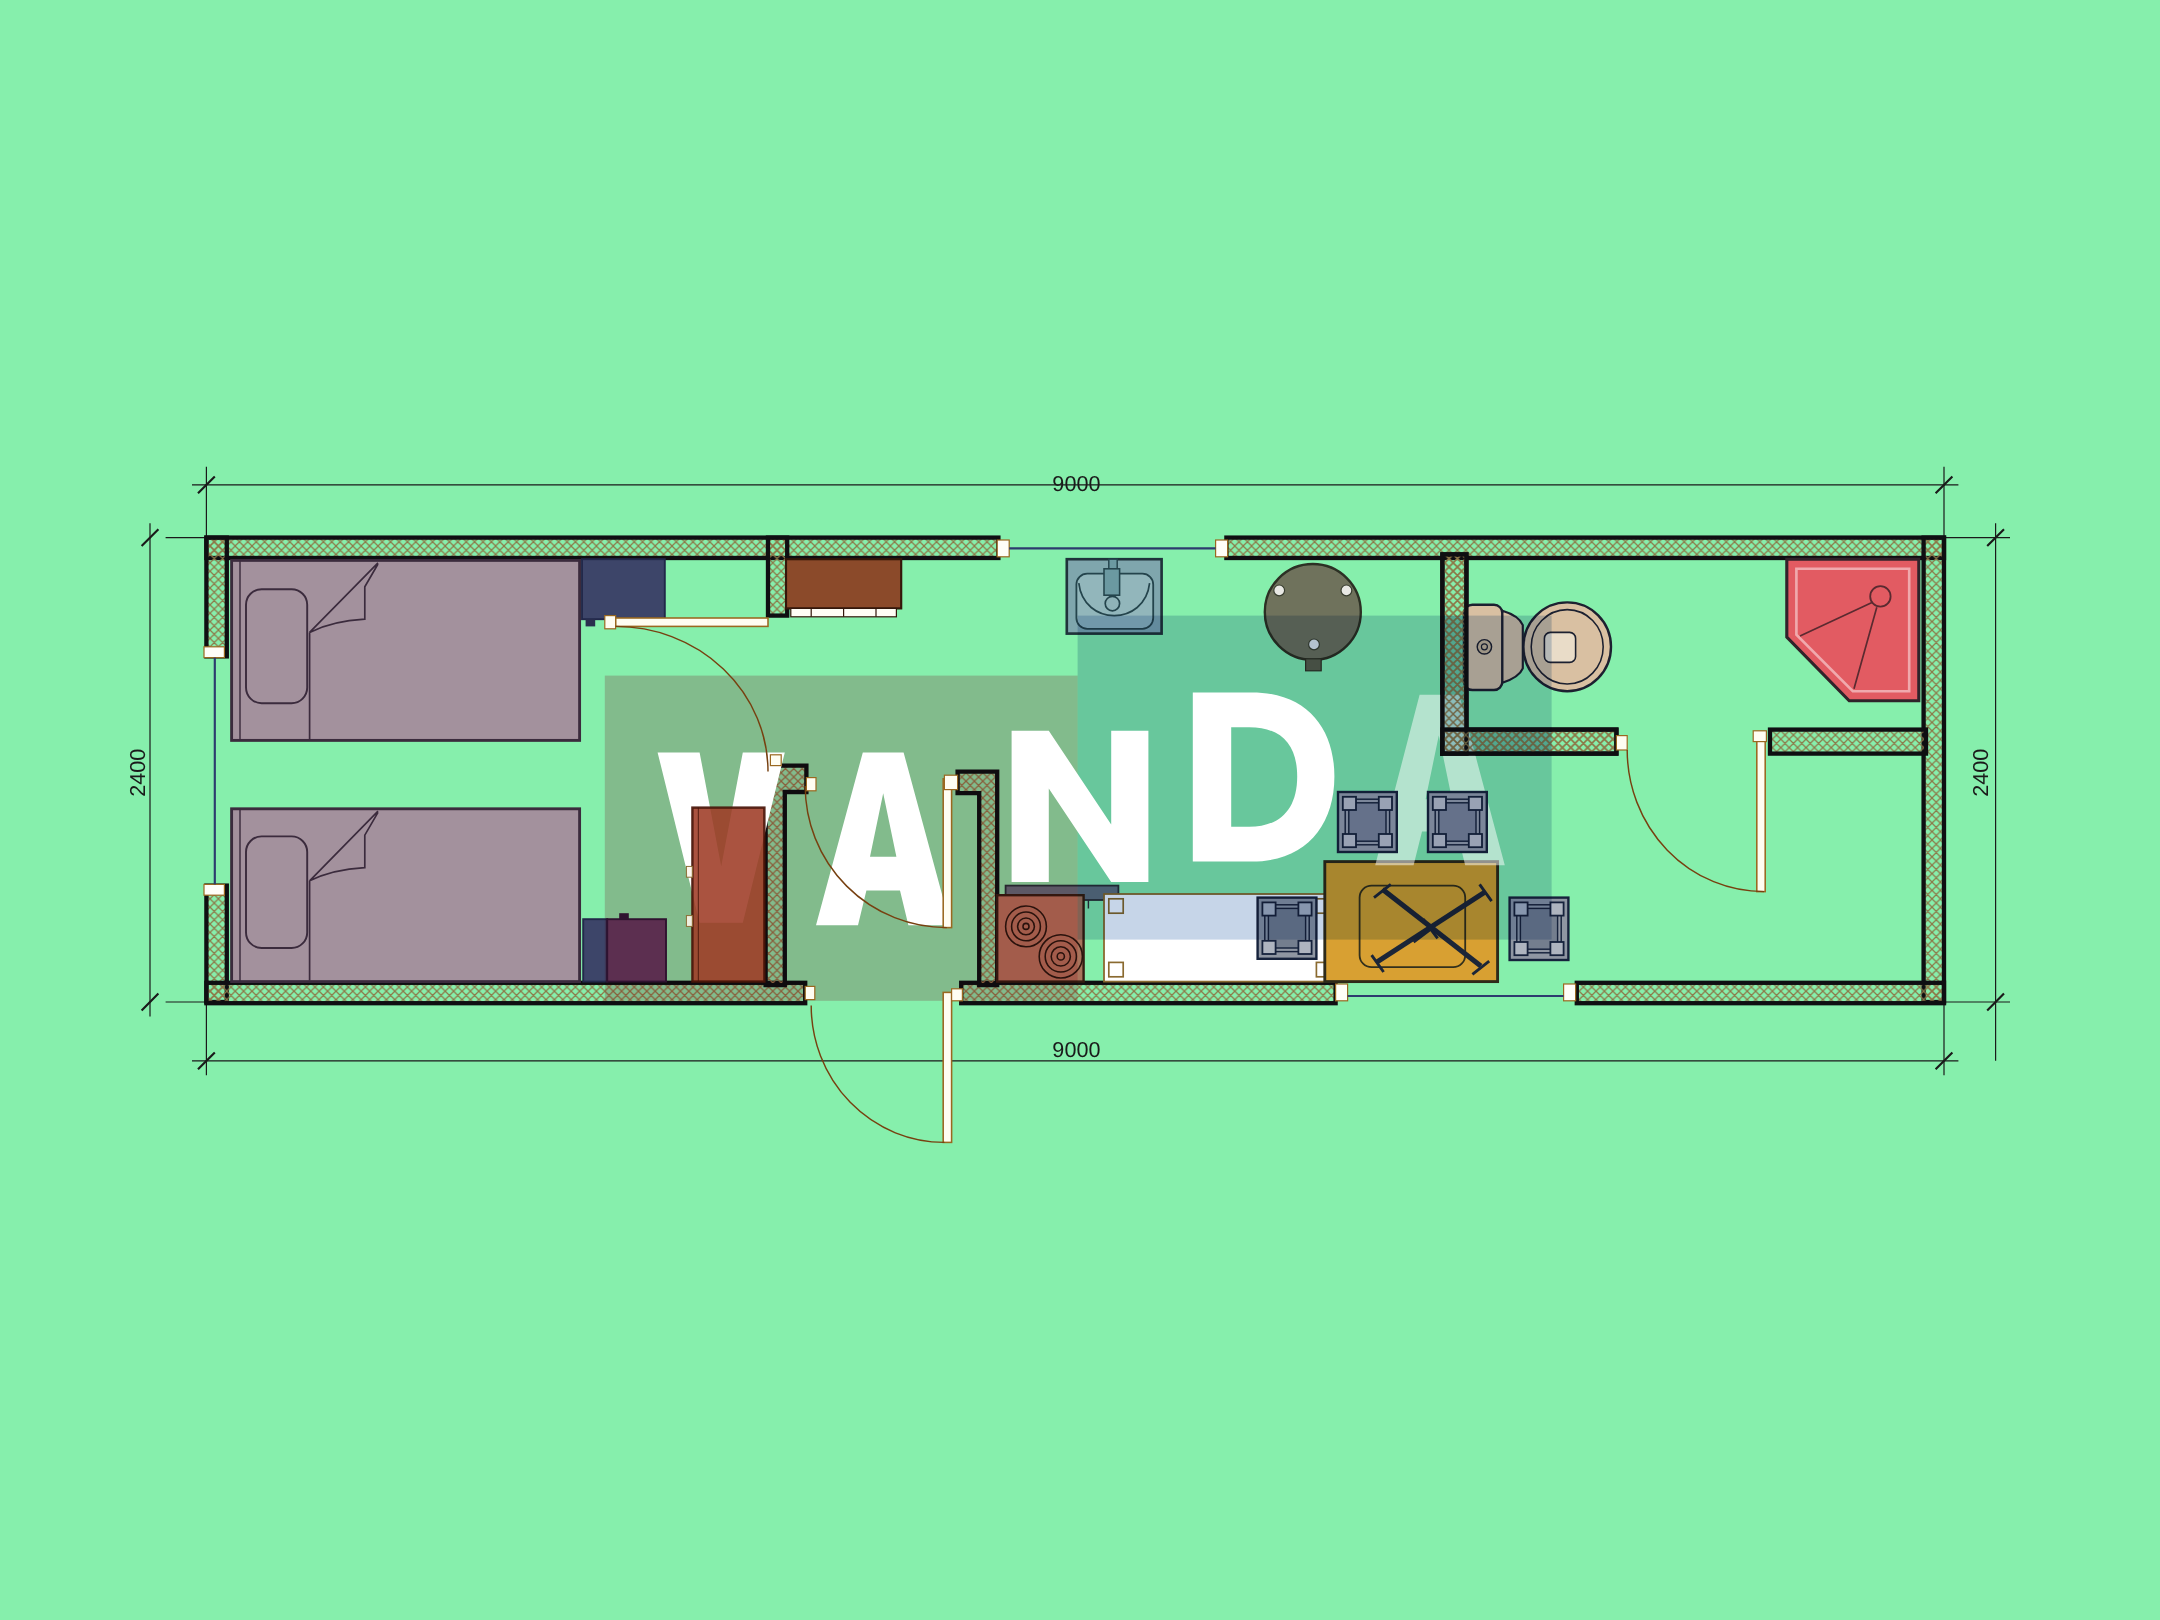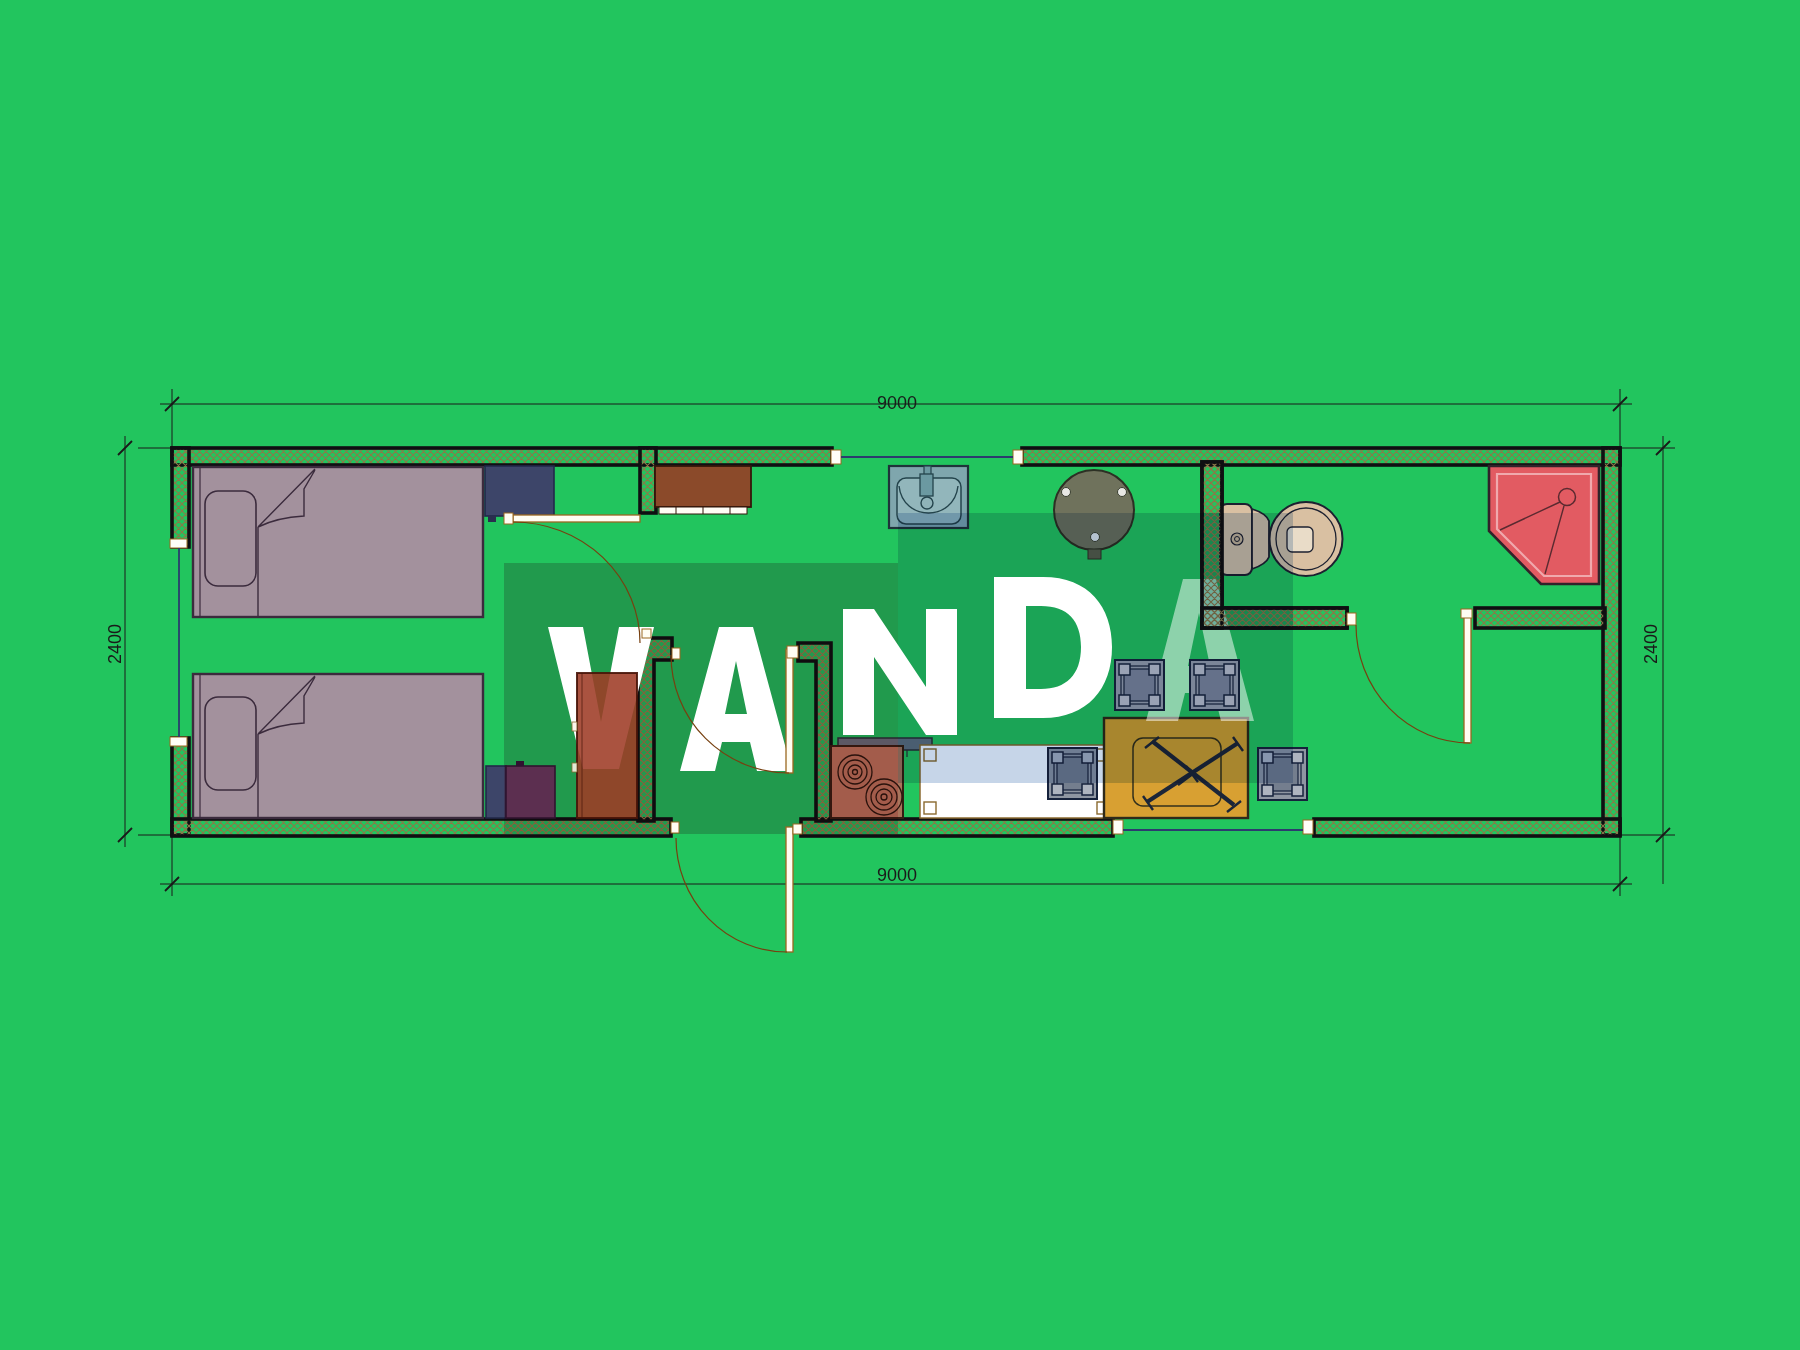--- a/index.html
+++ b/index.html
@@ -1,16 +1,16 @@
 <!DOCTYPE html>
 <html><head>
 <meta charset="utf-8">
 <style>
 html,body{margin:0;padding:0;background:#ffffff;}
-#page{position:relative;width:1800px;height:1350px;background:#22c55e;overflow:hidden;}
+#page{position:relative;width:1800px;height:1350px;background:#86efac;overflow:hidden;}
 svg{display:block;}
 text{font-family:"Liberation Sans",sans-serif;}
 </style>
 </head>
 <body>
 <div id="page">
 <svg width="1800" height="1350" viewBox="0 0 1800 1350">
 <defs>
 <pattern id="hatch" width="7" height="7" patternUnits="userSpaceOnUse">
 <path d="M-1,8 L8,-1 M-1,-1 L8,8 M-4.5,3.5 L3.5,-4.5 M3.5,11.5 L11.5,3.5 M-4.5,3.5 L3.5,11.5 M3.5,-4.5 L11.5,3.5" stroke="#8c7848" stroke-width="1.05" fill="none"></path>

